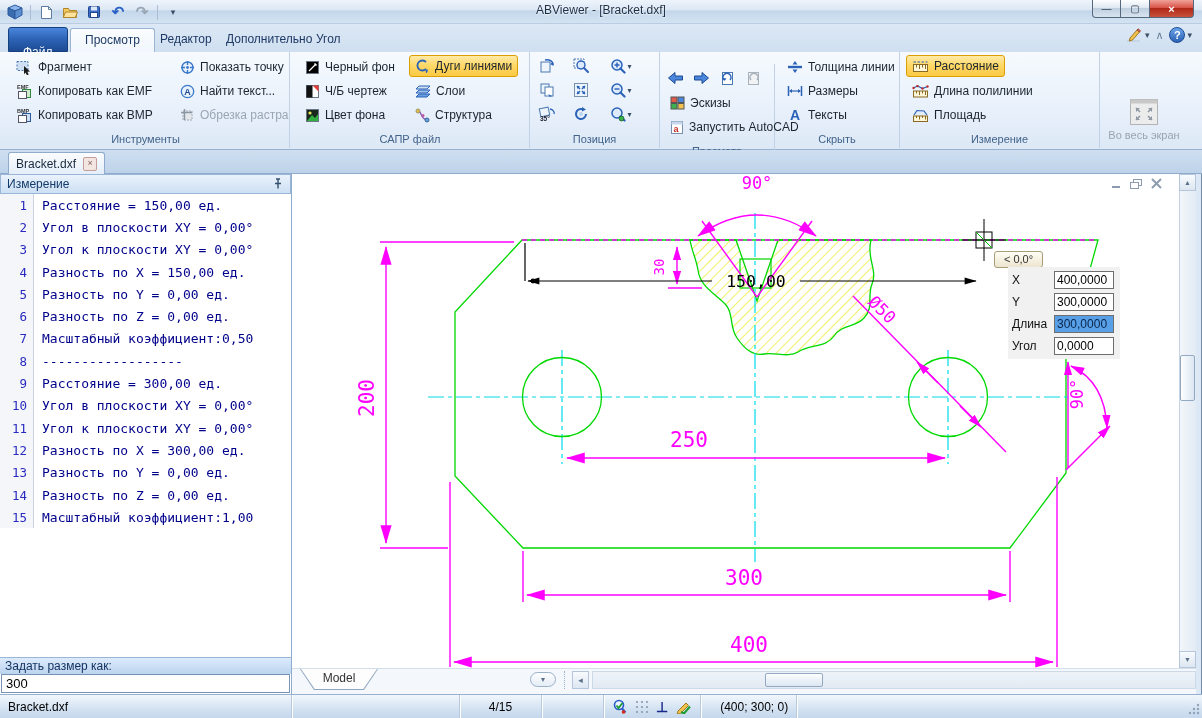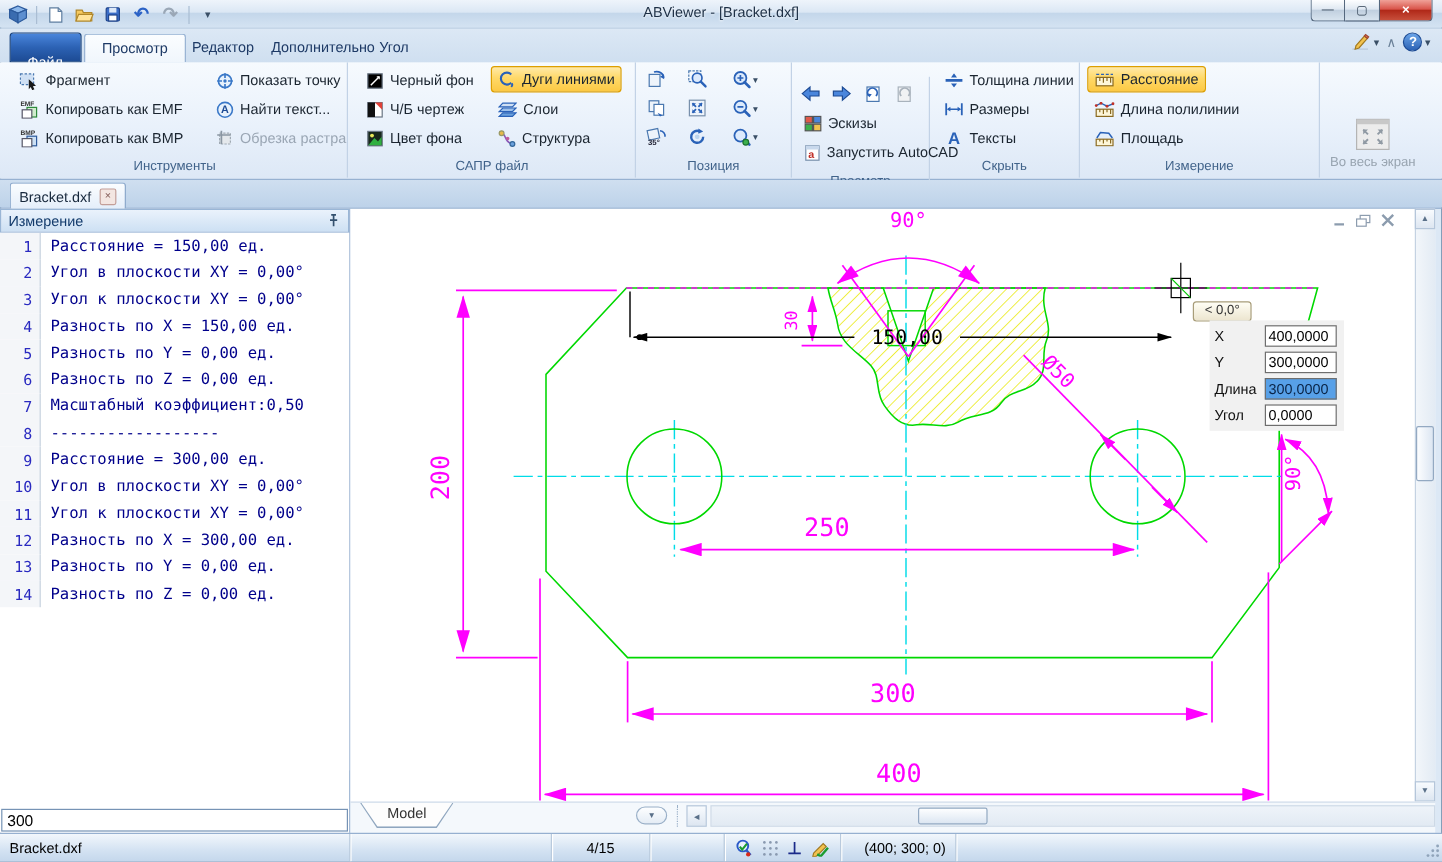--- a/index.html
+++ b/index.html
@@ -532,21 +532,26 @@
         <div class="ln">
           <span class="num">13</span>
           <span class="txt">Разность по Y = 0,00 ед.</span>
         </div>
 
         <div class="ln">
           <span class="num">14</span>
           <span class="txt">Разность по Z = 0,00 ед.</span>
         </div>
 
-      </div>
+        <div class="ln">
+          <span class="num">15</span>
+          <span class="txt">Масштабный коэффициент:1,00</span>
+        </div>
+      </div>
+    <div class="subhead" style="top:483px;">Задать размер как:</div>
     <input class="pinput" style="top: 500px;" value="300">
   </div>
 
   <div id="canvas"></div>
   <svg id="cad" width="887" height="494" viewBox="292 174 887 494">
     <defs>
       <pattern id="hatch" width="7" height="7" patternTransform="rotate(45)" patternUnits="userSpaceOnUse">
         <line x1="0" y1="0" x2="0" y2="7" stroke="#e8e800" stroke-width="1.2"></line>
       </pattern>
       <marker id="ar" viewBox="0 0 10 6" refX="9.5" refY="3" markerWidth="14" markerHeight="8" orient="auto-start-reverse">

